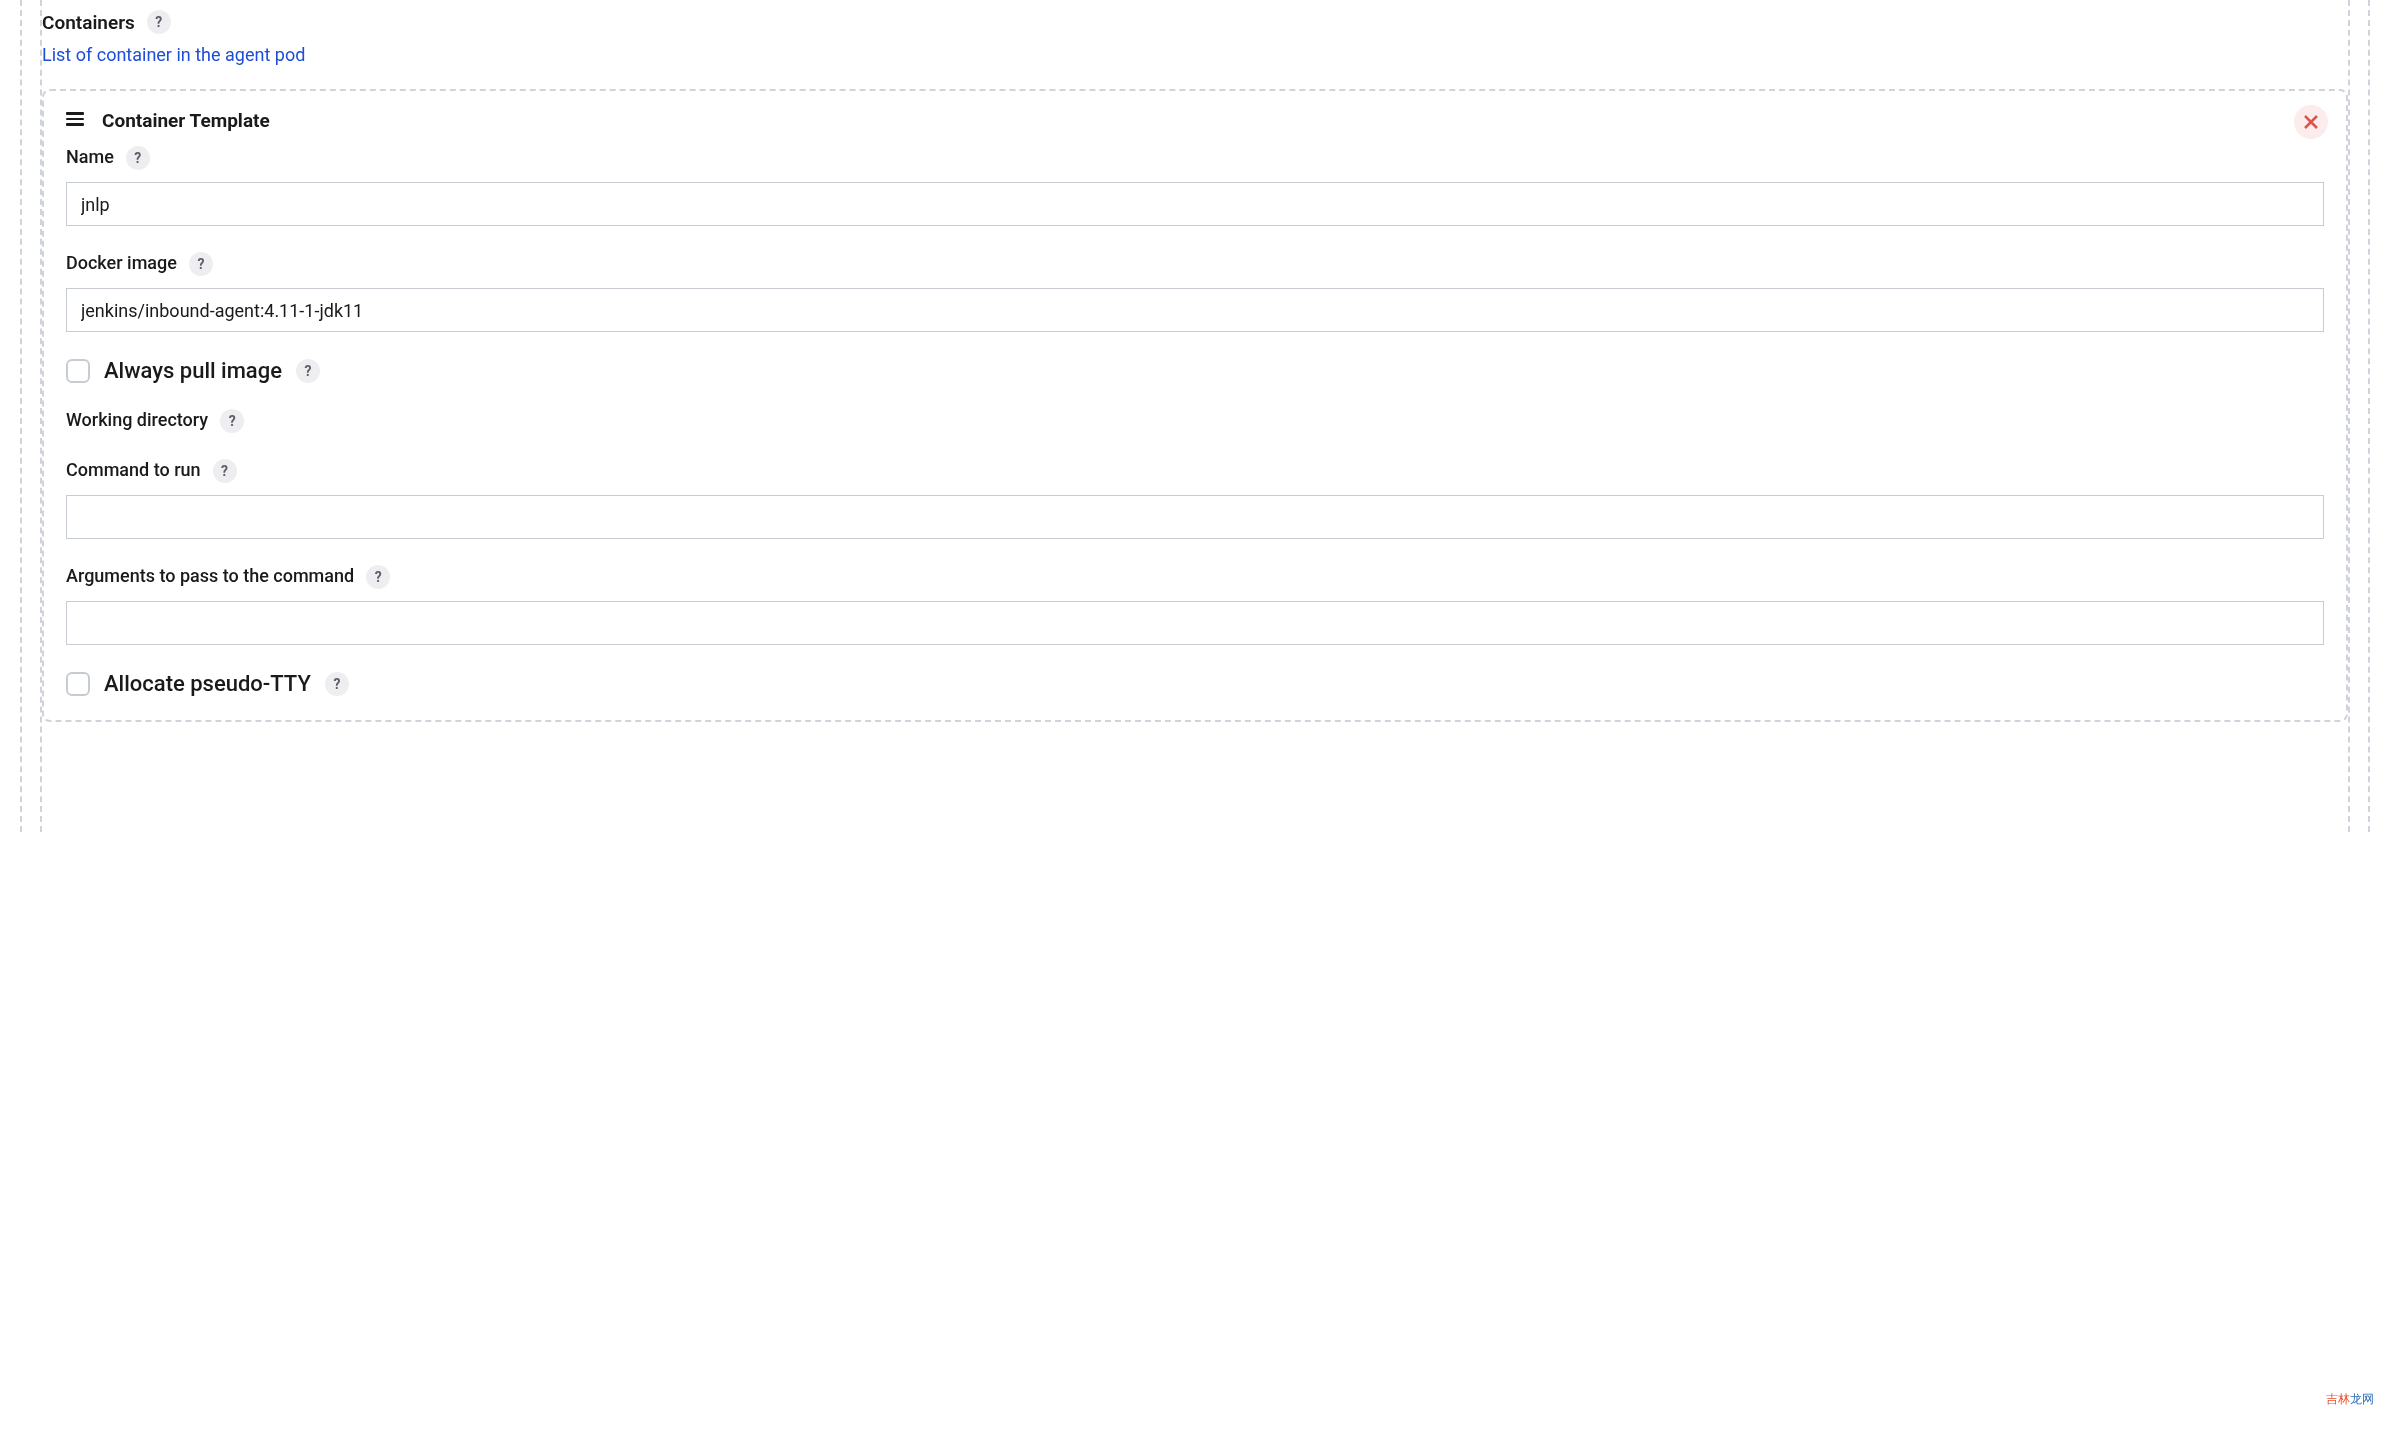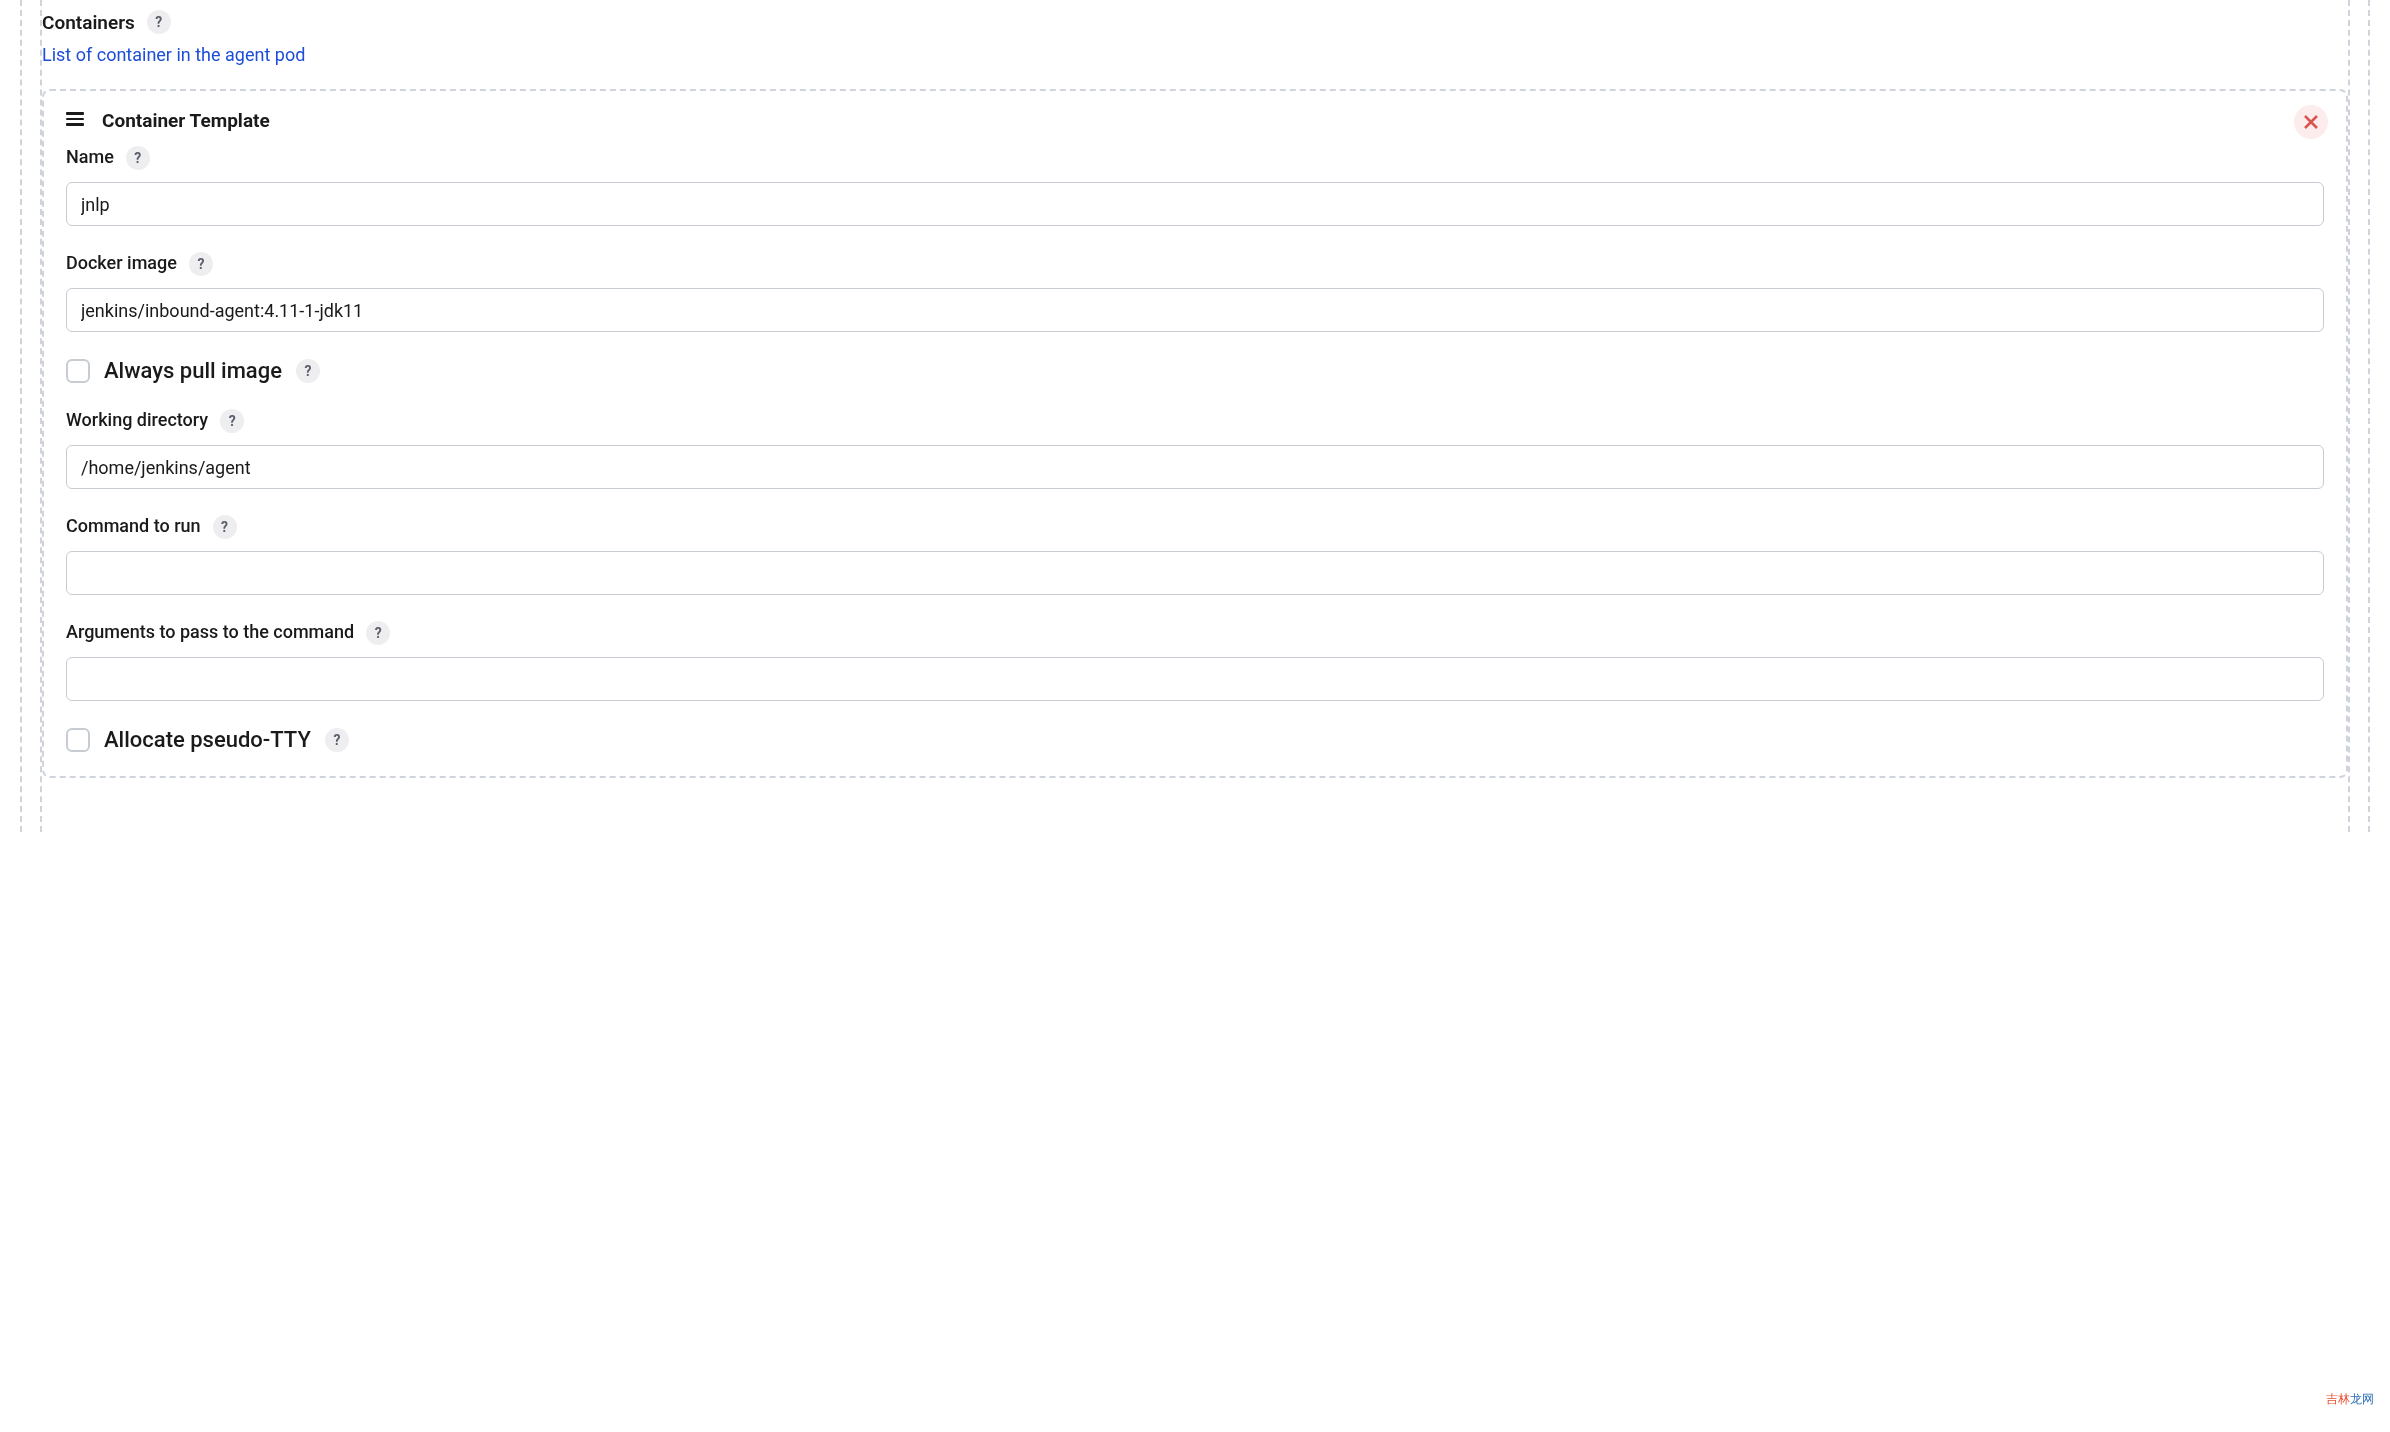--- a/index.html
+++ b/index.html
@@ -123,21 +123,21 @@
     }
     .field-label {
       font-weight: 500;
       font-size: 18px;
       color: #1a1a1a;
     }
     .text-input {
       width: 100%;
       height: 44px;
       border: 1.5px solid #c7ccd3;
-      border-radius: 6px;
+      border-radius: 0;
       padding: 0 14px;
       font-size: 18px;
       color: #1a1a1a;
       background: #fff;
       font-family: inherit;
     }
     .checkbox-row {
       display: flex;
       align-items: center;
       gap: 14px;
@@ -224,21 +224,20 @@
           <span class="checkbox"></span>
           <span class="checkbox-label">Always pull image</span>
           <span class="help-badge">?</span>
         </div>
 
         <div class="field-group">
           <div class="field-label-row">
             <span class="field-label">Working directory</span>
             <span class="help-badge">?</span>
           </div>
-          <input type="text" class="text-input" value="/home/jenkins/agent" style="">
         </div>
 
         <div class="field-group">
           <div class="field-label-row">
             <span class="field-label">Command to run</span>
             <span class="help-badge">?</span>
           </div>
           <input type="text" class="text-input" value="" style="">
         </div>
 

